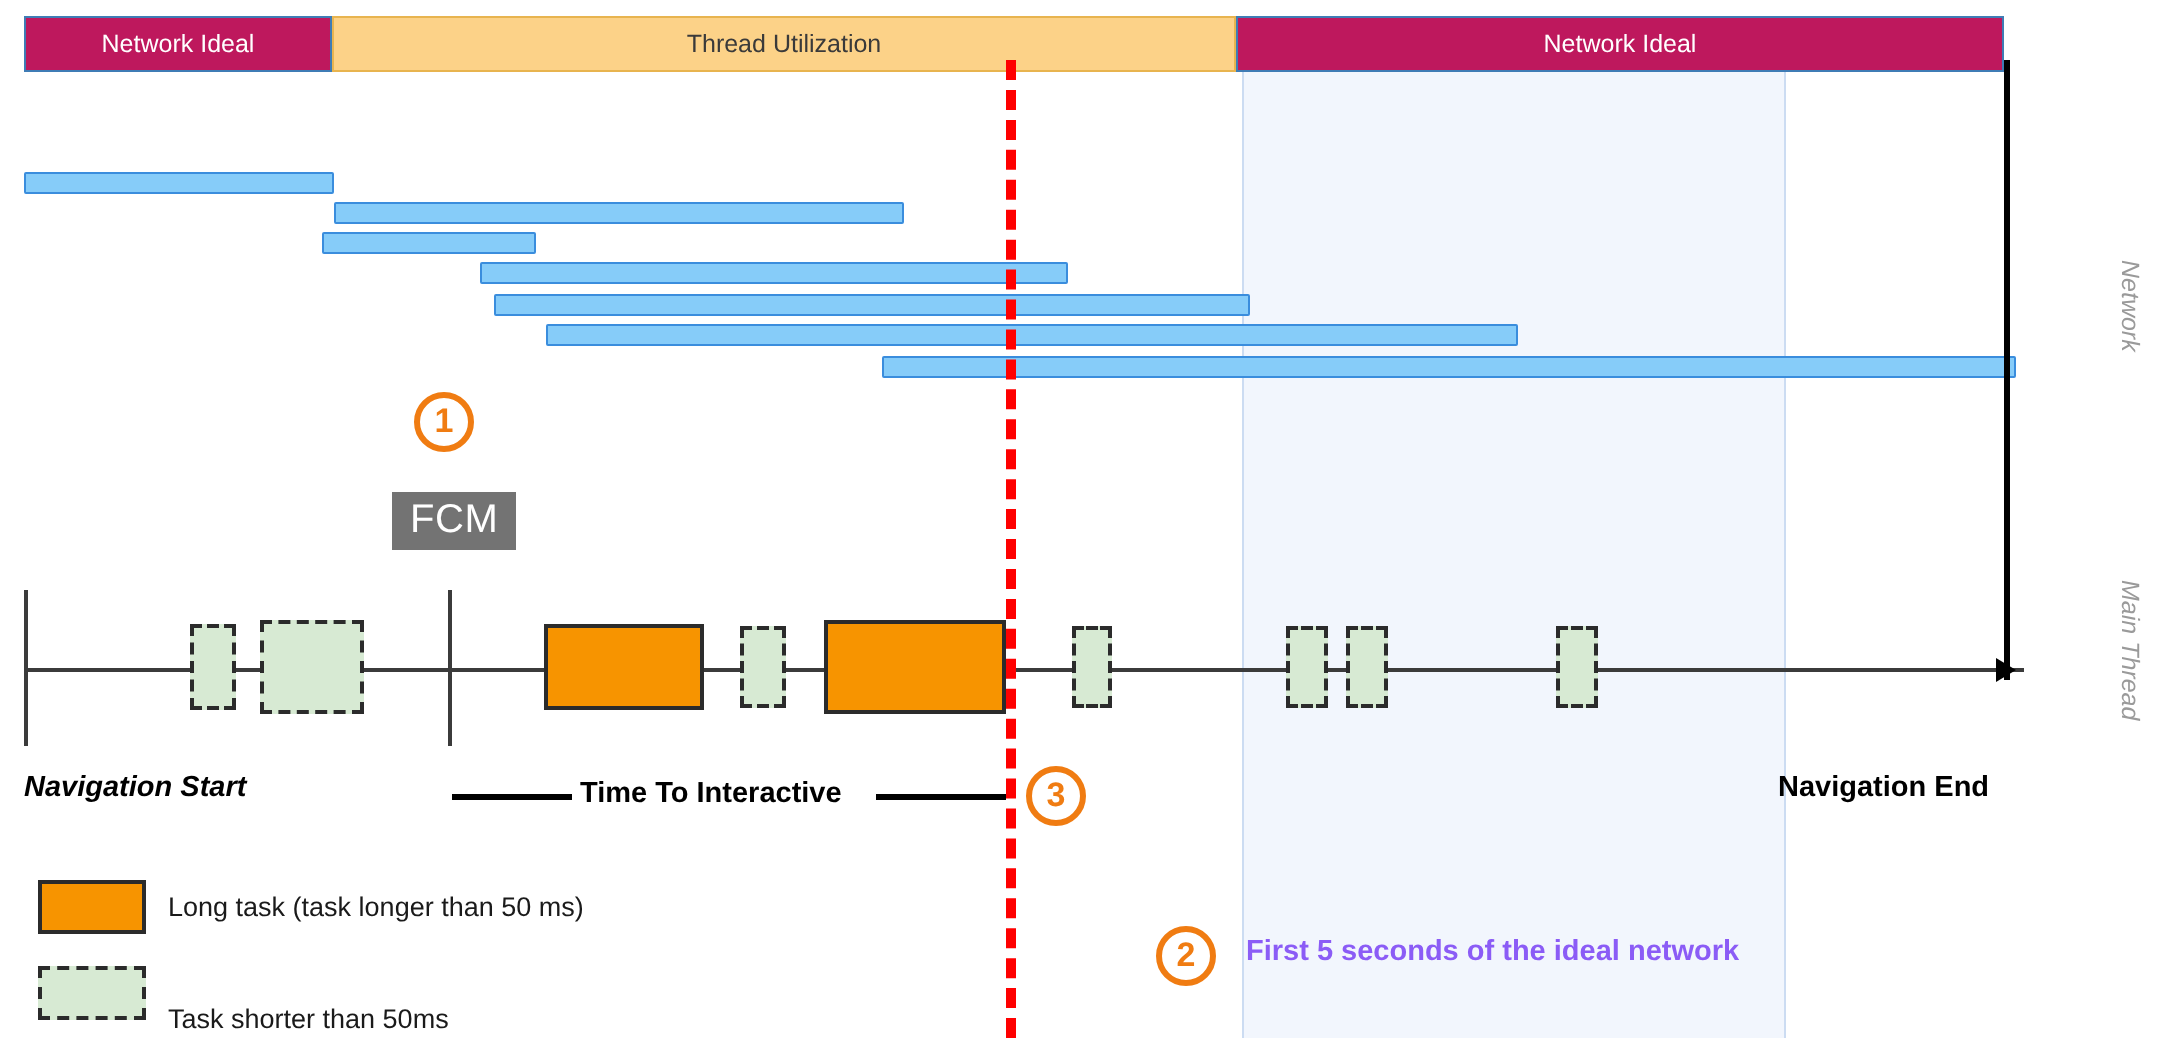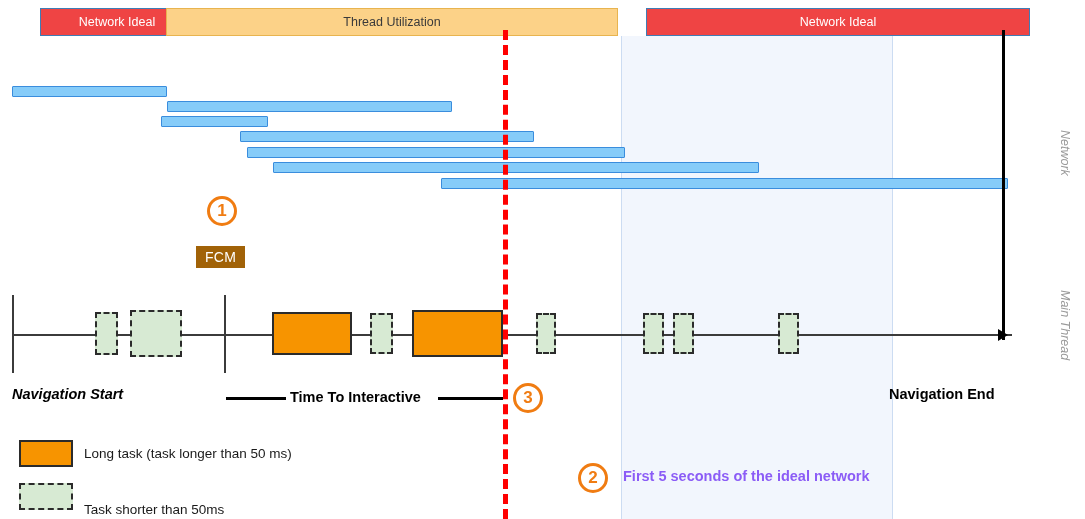--- a/index.html
+++ b/index.html
@@ -21,21 +21,21 @@
     position: absolute;
     top: 8px;
     height: 28px;
     display: flex;
     align-items: center;
     justify-content: center;
     font-size: 12.5px;
     color: #ffffff;
     border: 1px solid #2f6fa8;
   }
-  .phase.ideal { background: #ef4444; border-color: #3f7cb5; margin-left: 28px; }
+  .phase.ideal { background: #be185d; border-color: #3f7cb5; }
   .phase.util  { background: #fcd288; border-color: #e8b44f; color: #3a3a3a; }
 
   
   .five-sec-region {
     position: absolute;
     background: #f2f6fd;
     border-left: 1px solid #ccdcf2;
     border-right: 1px solid #ccdcf2;
   }
 
@@ -89,23 +89,23 @@
   }
   .task-short {
     position: absolute;
     background: #d7ead3;
     border: 2px dashed #2b2b2b;
   }
 
   
   .fcm-label {
     position: absolute;
-    background: #a16207;
+    background: #737373;
     color: #ffffff;
-    font-size: 14px;
+    font-size: 20px;
     padding: 3px 9px;
     letter-spacing: .3px;
   }
 
   
   .callout {
     position: absolute;
     width: 30px; height: 30px;
     border: 3px solid #f07c12;
     border-radius: 50%;

